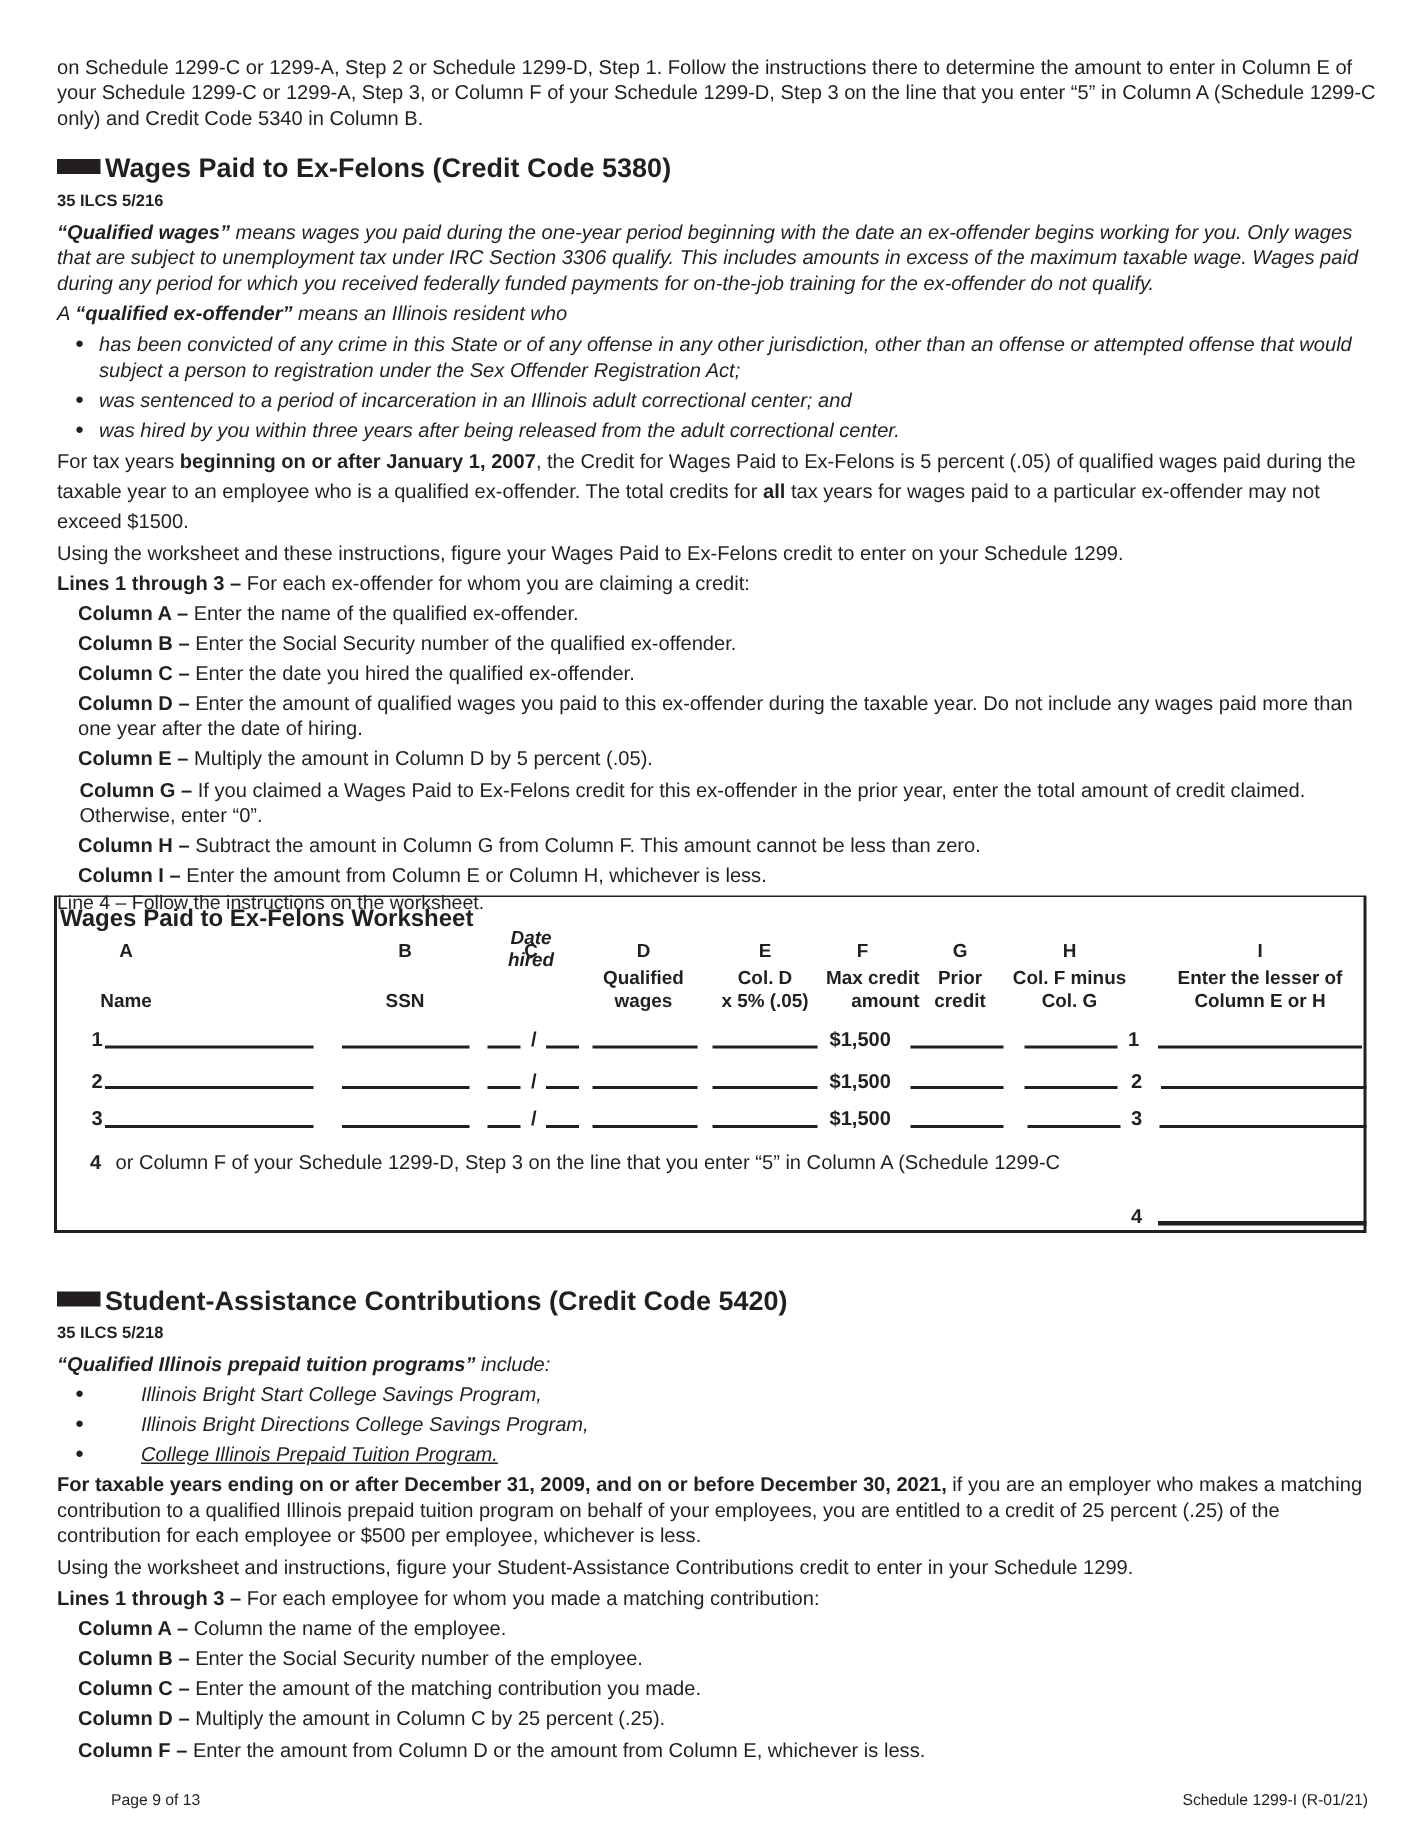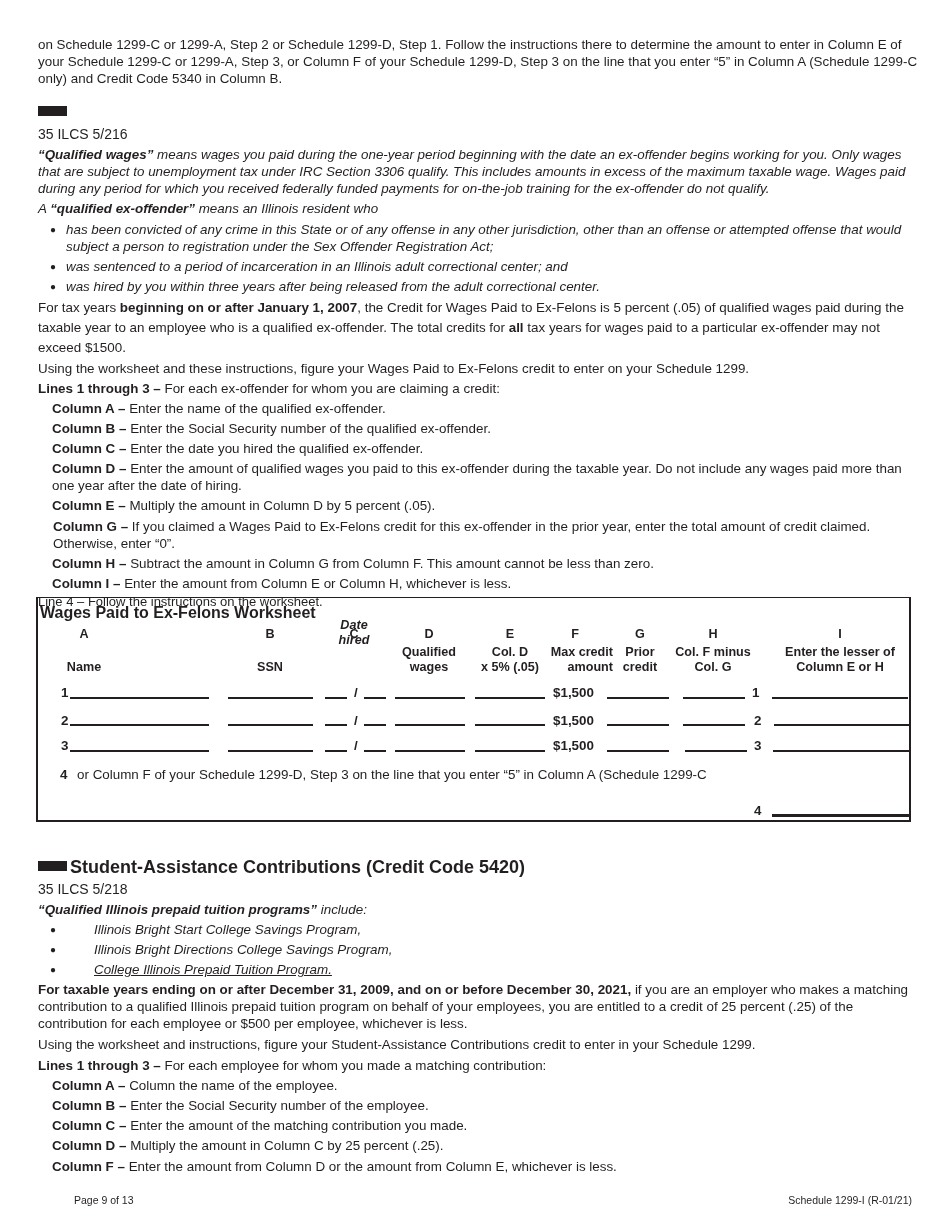--- a/index.html
+++ b/index.html
@@ -7,40 +7,40 @@
     width: 950px; height: 1230px; position: relative; overflow: hidden;
     font-family: "Liberation Sans", sans-serif; color: #231f20;
     font-size: 13.4px; line-height: 17px;
   }
   .abs { position: absolute; }
   .p { left: 38px; width: 880px; margin: 0; }
   .b { font-weight: bold; }
   .i { font-style: italic; }
   .h2 { font-size: 18px; font-weight: bold; left: 38px; line-height: 22px; }
   .h2 .bar { display: inline-block; width: 29px; height: 10px; background: #231f20; margin-right: 3px; vertical-align: 2px; }
-  .cite { font-weight: normal; left: 38px; font-size: 14px; }
+  .cite { font-weight: bold; left: 38px; font-size: 11px; }
   .bullet { left: 50px; width: 860px; font-style: italic; }
   .bullet .dot { position: absolute; left: 0; top: 0; font-style: normal; font-size: 10px; }
   .bullet .txt { display: block; padding-left: 16px; }
   .col { left: 52px; width: 866px; }
   .box { left: 36px; top: 597px; width: 875px; height: 225px; border: 2px solid #231f20; border-top-width: 1.5px; box-sizing: border-box; }
   .ws-title { font-size: 16px; font-weight: bold; left: 40px; top: 604px; line-height: 18px; }
   .line4hint { left: 38px; top: 594px; font-size: 13px; line-height: 15px; }
   .hdr { font-weight: bold; text-align: center; font-size: 12.6px; line-height: 15px; }
   .ul { border-bottom: 2px solid #231f20; height: 0; }
   .num { font-weight: bold; font-size: 13.4px; }
   .foot { font-size: 10.5px; top: 1192px; }
 </style>
 </head>
 <body>
 
 <p class="abs p" style="top:36px;">on Schedule 1299-C or 1299-A, Step 2 or Schedule 1299-D, Step 1. Follow the instructions there to determine the amount to enter in Column E of your Schedule 1299-C or 1299-A, Step 3, or Column F of your Schedule 1299-D, Step 3 on the line that you enter “5” in Column A (Schedule 1299-C only) and Credit Code 5340 in Column B.</p>
 
 <div class="abs h2" style="top:101px;">
-  <span class="bar"></span>
+  <span class="bar"></span><span>Wages Paid to Ex-Felons (Credit Code 5380)</span>
 </div>
 <div class="abs cite" style="top:126px;">35 ILCS 5/216</div>
 
 <p class="abs p i" style="top:146px;">
   <span class="b">“Qualified wages”</span><span> means wages you paid during the one-year period beginning with the date an ex-offender begins working for you. Only wages that are subject to unemployment tax under IRC Section 3306 qualify. This includes amounts in excess of the maximum taxable wage. Wages paid during any period for which you received federally funded payments for on-the-job training for the ex-offender do not qualify.</span>
 </p>
 <p class="abs p i" style="top:200px;">
   <span>A </span><span class="b">“qualified ex-offender”</span><span> means an Illinois resident who</span>
 </p>
 

